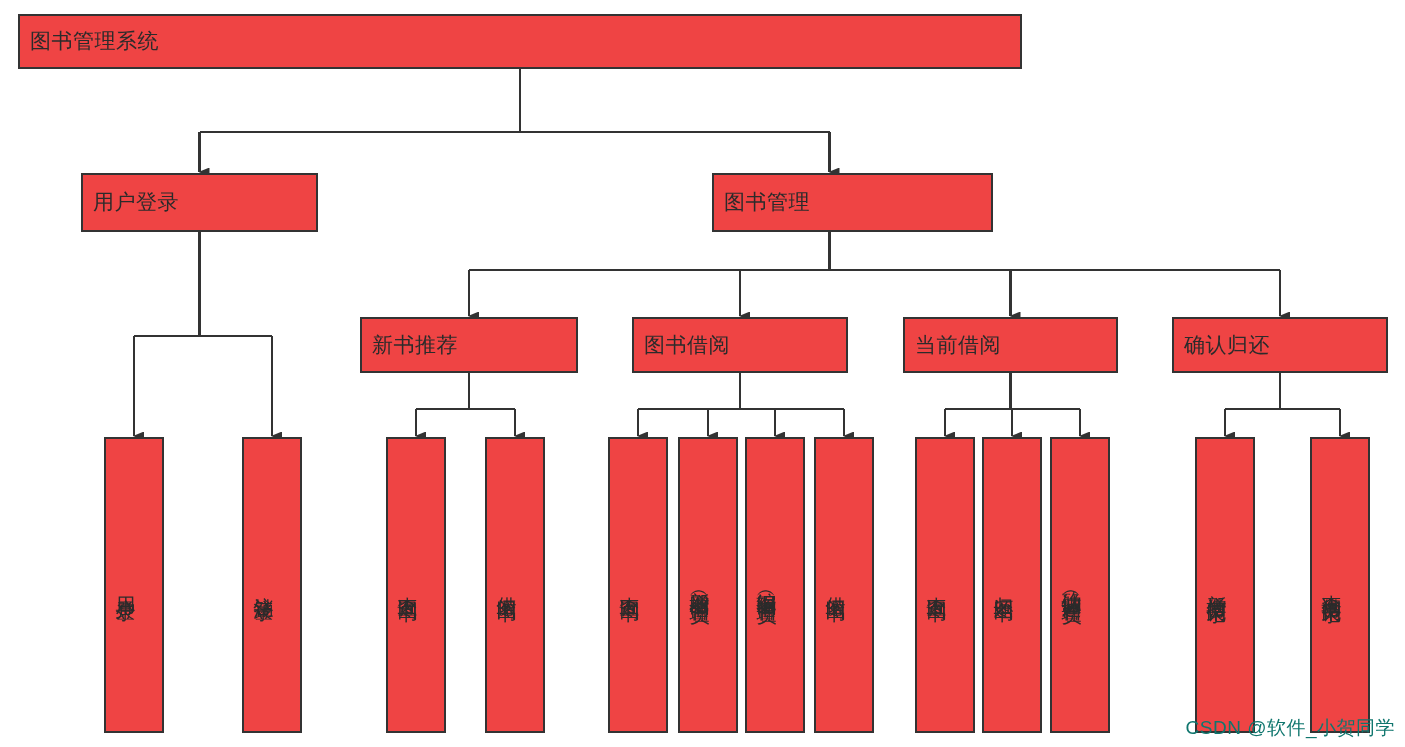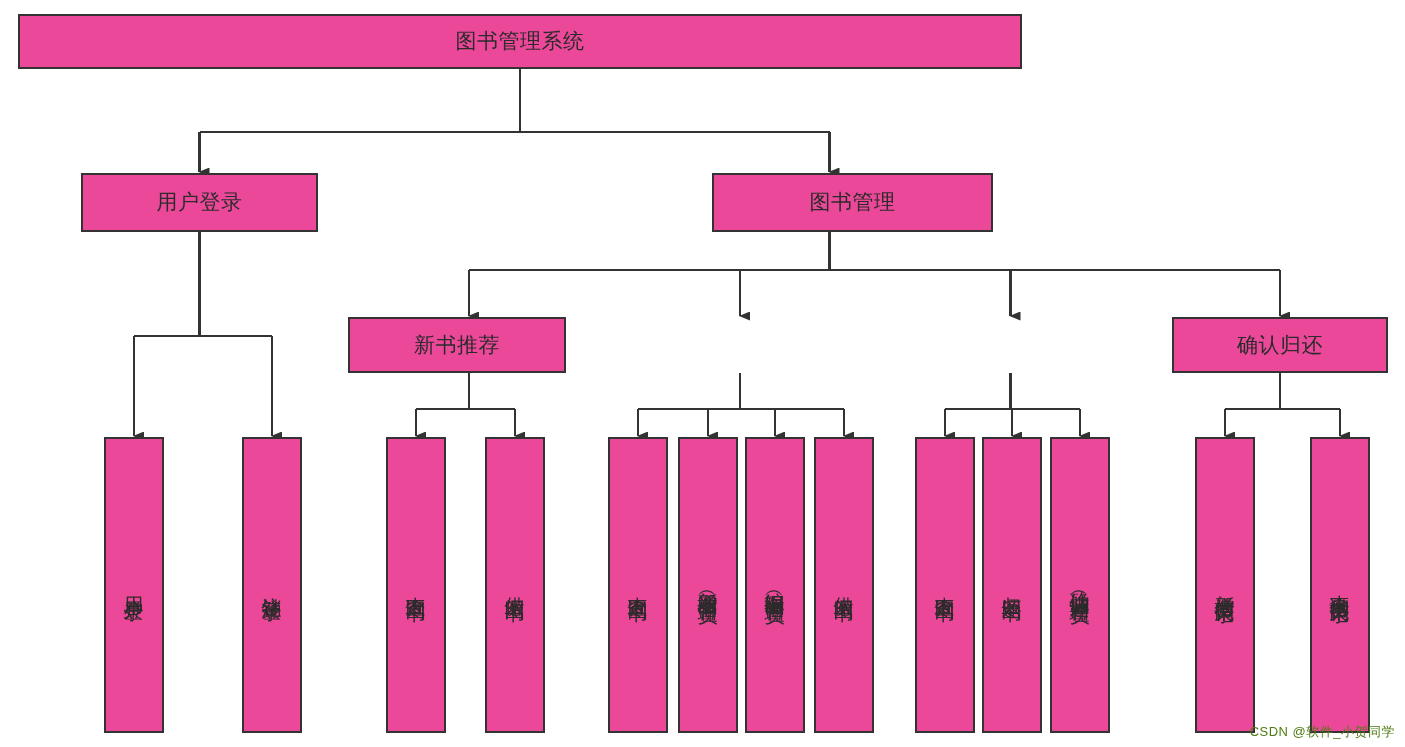--- a/index.html
+++ b/index.html
@@ -23,25 +23,25 @@
     position: absolute;
     left: 0;
     top: 0;
     width: 1405px;
     height: 747px;
   }
   .node-box {
     position: absolute;
     box-sizing: border-box;
     border: 2px solid #333333;
-    background: #ec4899;
+    background: #ef4444;
     display: flex;
     align-items: center;
-    justify-content: center;
     overflow: hidden;
+    padding-left: 10px;
   }
   .node-label {
     font-size: 21px;
     color: #2b2b2b;
     line-height: 1.05;
     letter-spacing: 0.5px;
     white-space: nowrap;
     font-family: "Liberation Sans", "DejaVu Sans", sans-serif;
   }
   .node-box.vertical .node-label {
@@ -49,22 +49,22 @@
     text-orientation: upright;
     font-size: 20px;
     letter-spacing: 2px;
     line-height: 1;
     white-space: normal;
   }
   .watermark {
     position: absolute;
     right: 10px;
     bottom: 6px;
-    font-size: 13px;
-    color: #4d7c0f;
+    font-size: 19px;
+    color: #0f766e;
     letter-spacing: 0.5px;
     white-space: nowrap;
     font-family: "Liberation Sans", "DejaVu Sans", sans-serif;
   }
 </style>
 </head>
 <body>
 
 <div id="diagram-root">
 
@@ -116,25 +116,31 @@
   </div>
 
   <div class="node-box" style="left:81px;  top:173px; width:237px; height:59px;">
     <span class="node-label">用户登录</span>
   </div>
 
   <div class="node-box" style="left:712px; top:173px; width:281px; height:59px;">
     <span class="node-label">图书管理</span>
   </div>
 
-  <div class="node-box" style="left:348px; top:317px; width:218px; height:56px;">
+  <div class="node-box" style="left:360px; top:317px; width:218px; height:56px;">
     <span class="node-label">新书推荐</span>
   </div>
 
+  <div class="node-box" style="left:632px; top:317px; width:216px; height:56px;">
+    <span class="node-label">图书借阅</span>
+  </div>
 
+  <div class="node-box" style="left:903px; top:317px; width:215px; height:56px;">
+    <span class="node-label">当前借阅</span>
+  </div>
 
   <div class="node-box" style="left:1172px; top:317px; width:216px; height:56px;">
     <span class="node-label">确认归还</span>
   </div>
 
   <div class="node-box vertical" style="left:104px; top:437px; width:60px; height:296px;">
     <span class="node-label">用户登录</span>
   </div>
 
   <div class="node-box vertical" style="left:242px; top:437px; width:60px; height:296px;">

